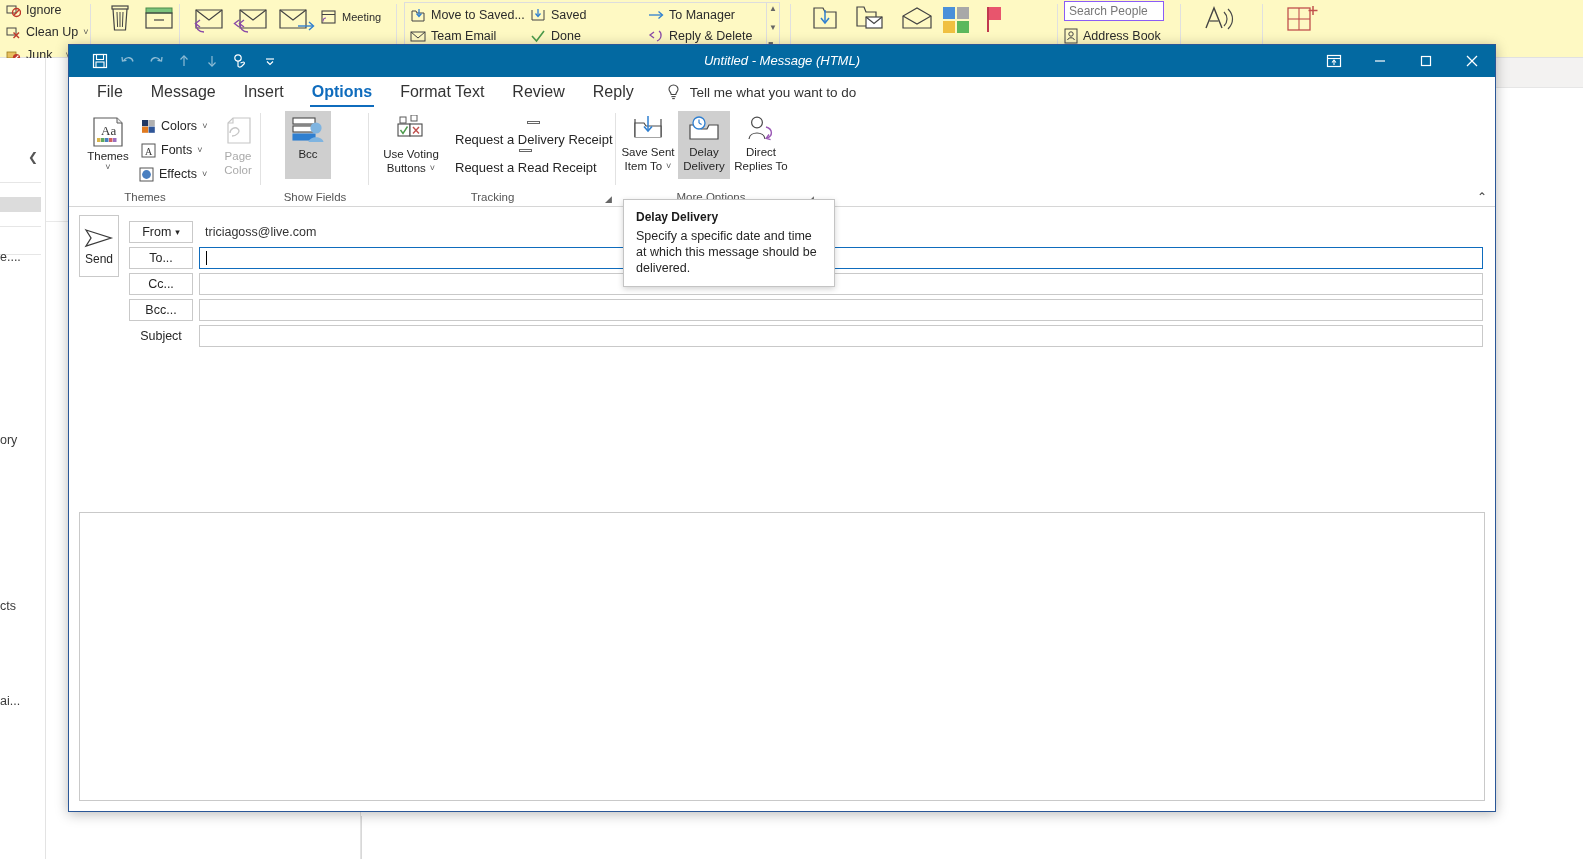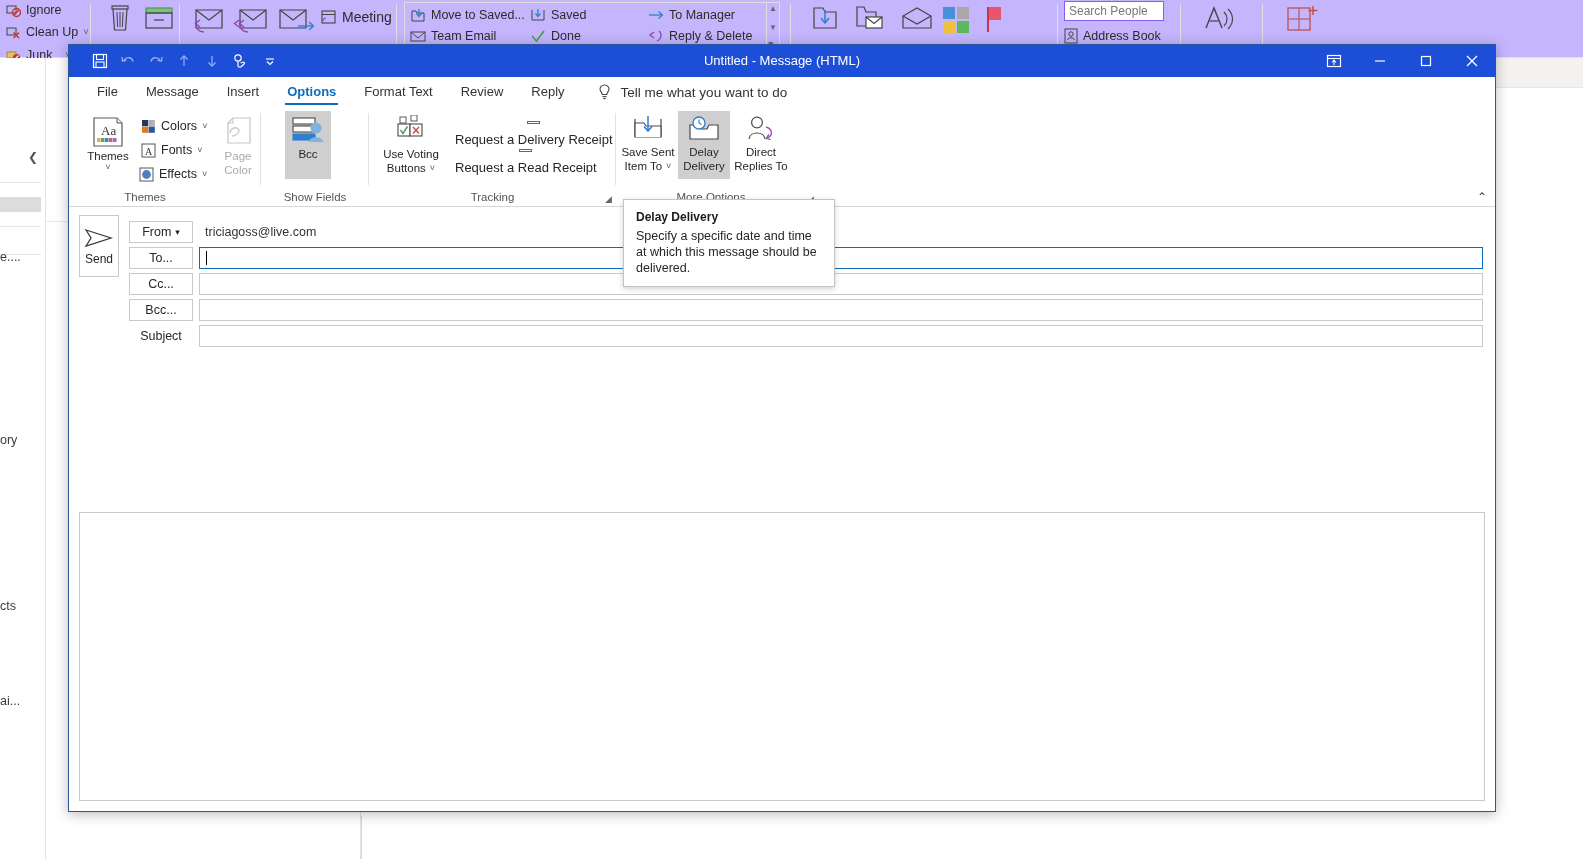--- a/index.html
+++ b/index.html
@@ -8,21 +8,21 @@
     width: 1583px; height: 859px;
     overflow: hidden;
     font-family: "Liberation Sans", sans-serif;
     background: #ffffff;
   }
   .screen { position: relative; width: 1583px; height: 859px; background:#fff; }
 
   
   .bg-ribbon {
     position: absolute; left: 0; top: 0; width: 1583px; height: 58px;
-    background: #c4b5fd; border-bottom: 1px solid #e1e1e1;
+    background: #fef9c3; border-bottom: 1px solid #e1e1e1;
   }
   .bg-grp { position: absolute; top: 0; height: 56px; }
   .bg-sep { position: absolute; top: 4px; width: 1px; height: 46px; background: #e0e0e0; }
   .bg-cmd {
     display: flex; align-items: center; gap: 5px;
     font-size: 12.5px; color: #2b2b2b; height: 20px; white-space: nowrap;
   }
   .bg-cmd .lbl { line-height: 20px; }
   .bg-big { position: absolute; text-align: center; font-size: 12px; color: #444; }
   .bg-caret { font-size: 9px; color:#555; }
@@ -52,22 +52,22 @@
   .bg-reading .topbar { position:absolute; left:0; top:0; width:1222px; height:30px; background:#f3f2f1; border-bottom:1px solid #e6e6e6;}
 
   
   .msgwin {
     position: absolute; left: 68px; top: 44px; width: 1428px; height: 768px;
     background: #ffffff;
     border: 1px solid #2b5797;
     box-shadow: 0 2px 12px rgba(0,0,0,0.28);
   }
   .titlebar {
-    position: relative; height: 32px; background: #1d4ed8; width: 100%;
-    display: flex; align-items: center;
+    position: relative; height: 32px; background: #0369a1; width: 100%;
+    display: flex; align-items: center; font-style: italic;
   }
   .titlebar .title {
     position: absolute; left: 0; right: 0; text-align: center;
     font-size: 13px; color: #ffffff; line-height: 32px; pointer-events: none;
   }
   .qat { display: flex; align-items: center; gap: 2px; padding-left: 18px; z-index: 2; }
   .qat-btn {
     width: 26px; height: 26px; display:flex; align-items:center; justify-content:center;
     color:#ffffff;
   }
@@ -75,21 +75,21 @@
   .wctrls { position: absolute; right: 0; top: 0; height: 32px; display: flex; z-index: 2; }
   .wbtn { width: 46px; height: 32px; display:flex; align-items:center; justify-content:center; color:#fff; }
   .wbtn.close { width: 46px; }
 
   
   .ribbon-tabs {
     height: 30px; background: #ffffff; display: flex; align-items: center;
     padding-left: 14px; gap: 0px; border-bottom: 0;
   }
   .rtab {
-    font-size: 13px; color: #333; padding: 4px 14px 5px 14px; position: relative;
+    font-size: 16px; color: #333; padding: 4px 14px 5px 14px; position: relative;
     white-space: nowrap;
   }
   .rtab.active { color: #0f6cbd; font-weight: 700; }
   .rtab.active::after {
     content: ""; position: absolute; left: 12px; right: 12px; bottom: -1px;
     height: 2px; background: #0f6cbd;
   }
   .tellme { display: flex; align-items: center; gap: 9px; margin-left: 18px; font-size: 13.5px; color: #333; }
 
   .ribbon {
@@ -258,21 +258,21 @@
             <line x1="22" y1="22" x2="37" y2="22" stroke="#2f7fd0" stroke-width="1.4"></line>
             <path d="M33 18 L37.5 22 L33 26" fill="none" stroke="#2f7fd0" stroke-width="1.4"></path>
           </svg>
       </div>
       <div style="position:absolute;left:136px;top:8px;display:flex;align-items:center;gap:5px;">
         <svg width="17" height="17" viewBox="0 0 17 17">
             <rect x="2" y="3" width="13" height="12" fill="none" stroke="#444" stroke-width="1.1"></rect>
             <line x1="2" y1="6.5" x2="15" y2="6.5" stroke="#444" stroke-width="1"></line>
             <path d="M6 10 C3.5 10 3 12 3 13.5" fill="none" stroke="#8a4ba8" stroke-width="1.1"></path>
           </svg>
-        <span style="font-size:14px;color:#2b2b2b;">Meeting</span>
+        <span style="font-size:11px;color:#2b2b2b;">Meeting</span>
       </div>
       <div class="bg-big" style="left:0px;top:42px;width:46px;">Reply</div>
       <div class="bg-big" style="left:44px;top:42px;width:50px;">Reply All</div>
       <div class="bg-big" style="left:90px;top:42px;width:52px;">Forward</div>
     </div>
 
     <div class="bg-sep" style="left:396px;"></div>
 
     <div class="bg-grp" style="left:404px;width:376px;">
       <div style="position:absolute;left:0;top:2px;width:376px;height:50px;border:1px solid #ddd;"></div>

